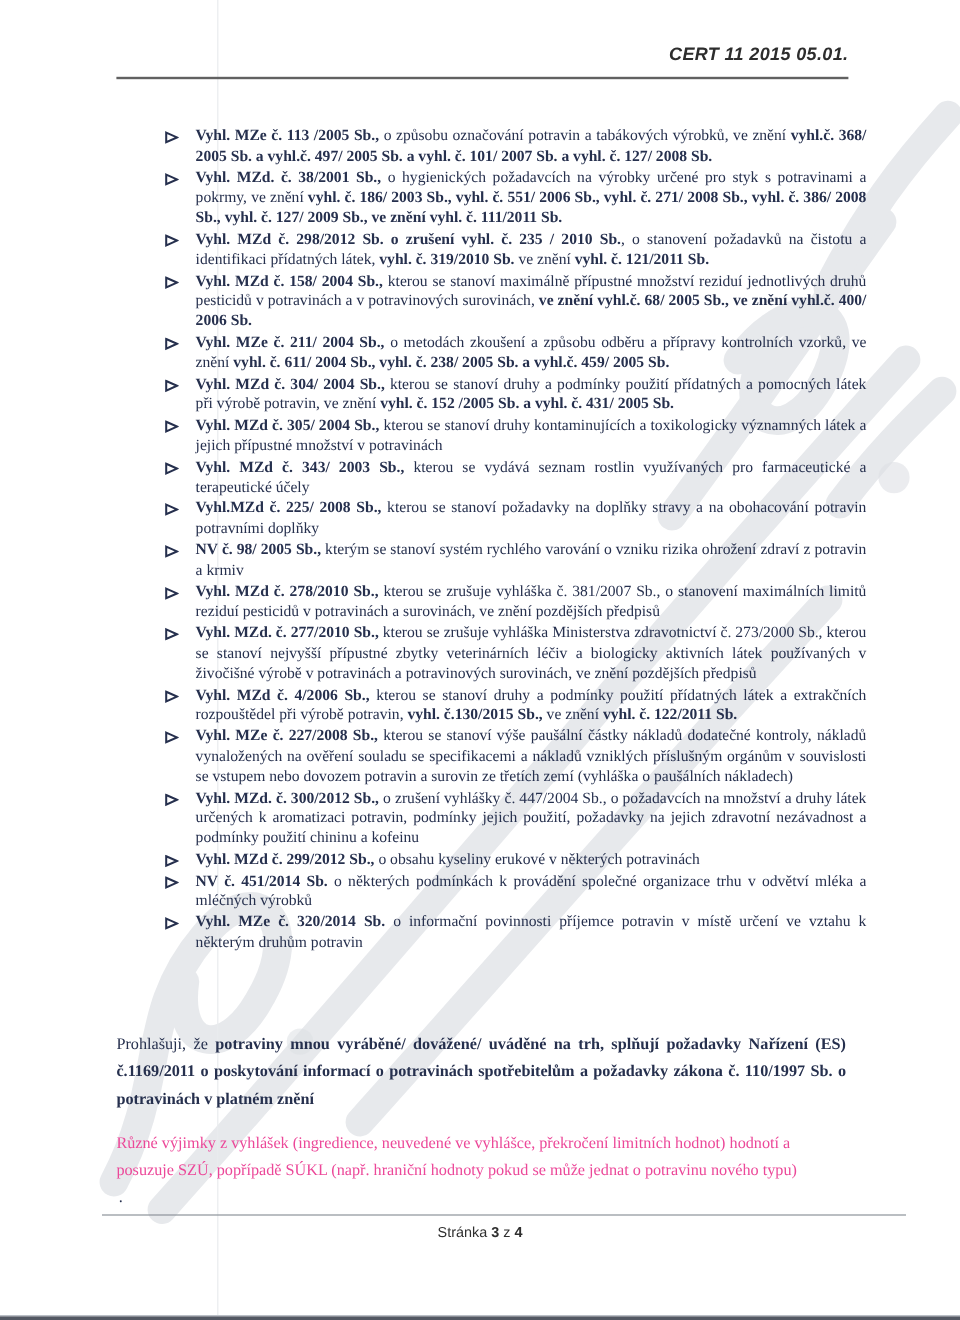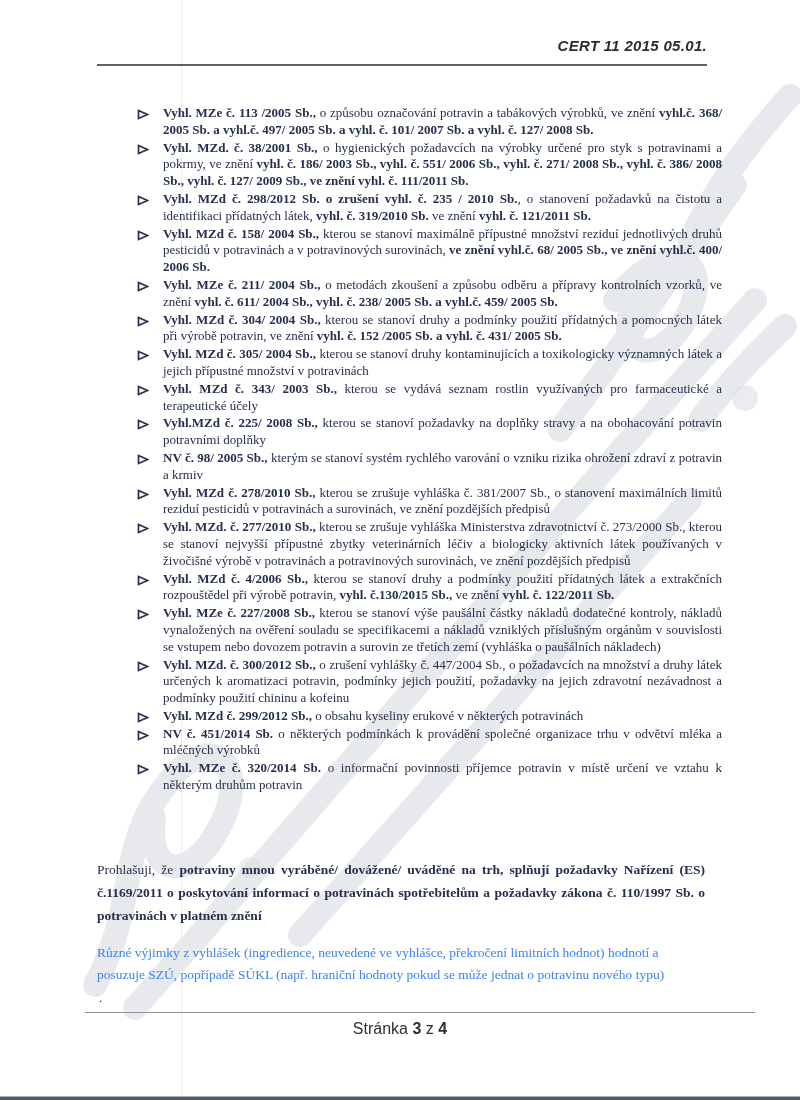--- a/index.html
+++ b/index.html
@@ -58,37 +58,37 @@
   
   .declaration {
     position: absolute; top: 858px; left: 97px; width: 608px; margin: 0;
     font-size: 13.5px; line-height: 23px; text-align: justify;
     color: #26304e; font-weight: bold;
   }
   .declaration .normal { font-weight: normal; }
   .note {
     position: absolute; top: 942px; left: 97px; width: 612px; margin: 0;
     font-size: 13.5px; line-height: 21.5px; text-align: left;
-    color: #3b82f6;
+    color: #ec4899;
   }
   .stray-period {
     position: absolute; top: 990px; left: 99px;
     font-size: 13.5px; color: #26304e;
   }
 
   
   .footer-rule {
     position: absolute; top: 1012px; left: 85px; width: 670px; height: 0;
     border-top: 1.5px solid #8e939b;
   }
   .footer-text {
     position: absolute; top: 1020px; left: 0; width: 800px;
     text-align: center;
     font-family: "Liberation Sans", sans-serif;
-    font-size: 16px; color: #2f2f2f;
+    font-size: 12px; color: #2f2f2f;
   }
   .footer-text b { font-weight: bold; }
 </style>
 </head>
 <body>
 
 <div class="page">
 
   <svg class="watermark" width="800" height="1100" viewBox="0 0 800 1100" aria-hidden="true">
     <g fill="none" stroke="#d9dce1" stroke-width="24" stroke-linecap="round" opacity="0.62">

